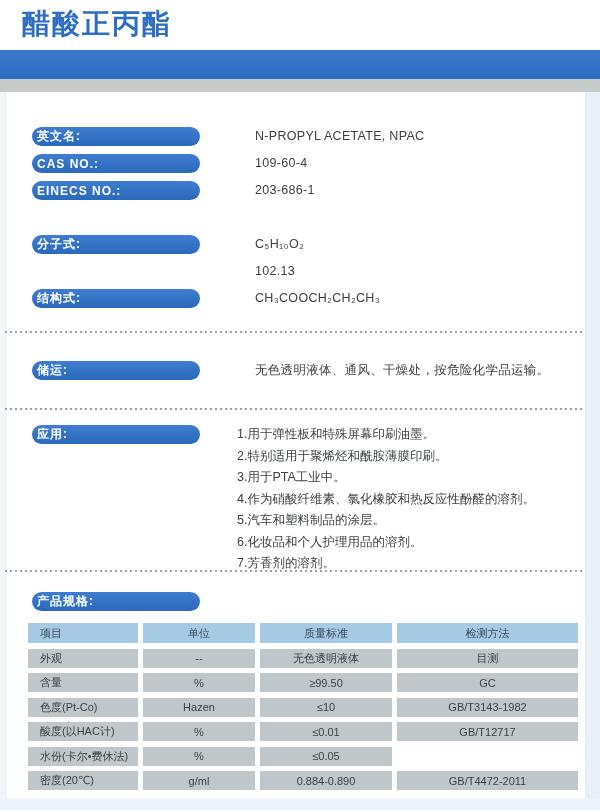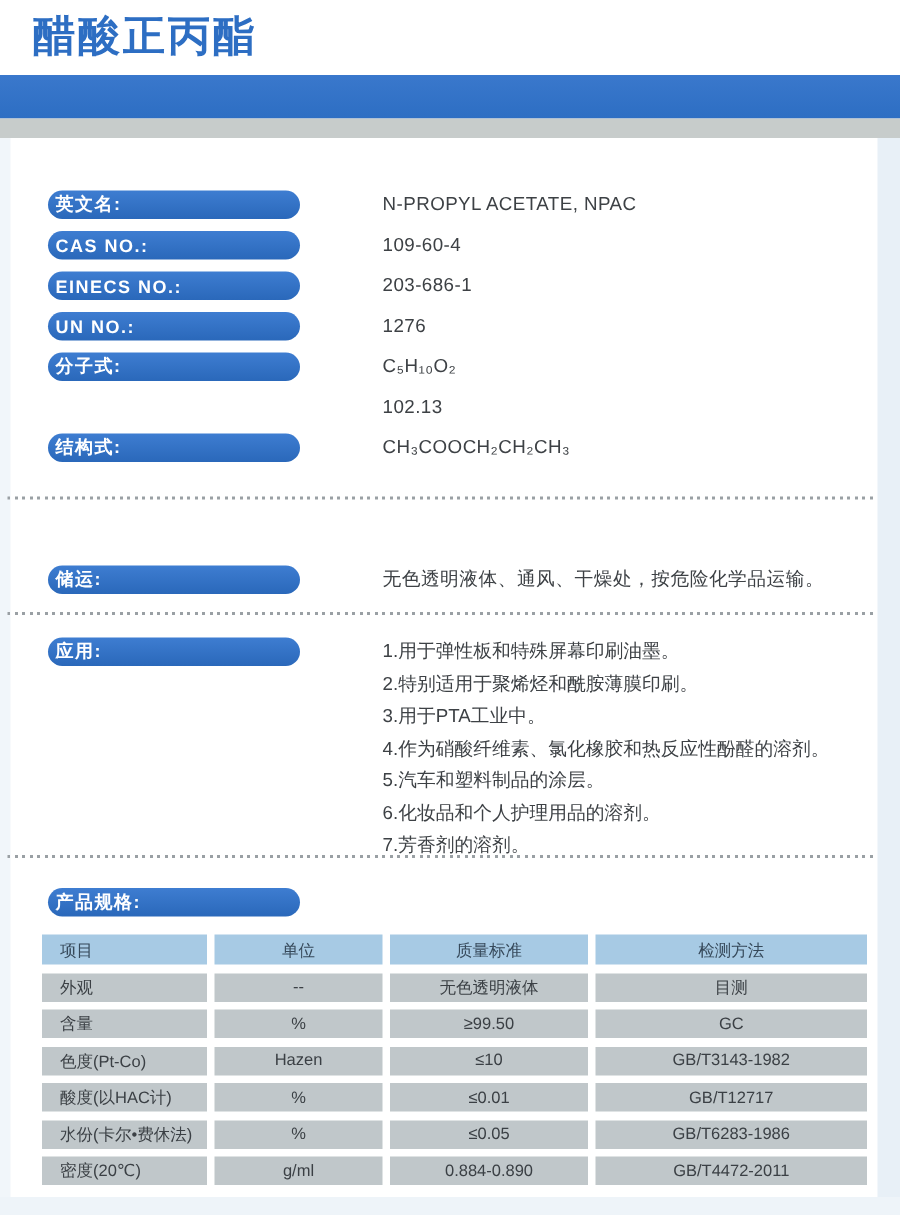--- a/index.html
+++ b/index.html
@@ -24,21 +24,21 @@
   .pill { position:absolute; left:32px; top:0; width:168px; height:19px; border-radius:10px;
     background:linear-gradient(180deg,#3e7dd1,#2a68ba);
     color:#fff; font-weight:bold; font-size:12px; letter-spacing:1px;
     display:flex; align-items:center; padding-left:5px; }
   .fval { position:absolute; left:255px; top:0; height:19px; line-height:19px;
     font-size:12.5px; color:#3d4145; letter-spacing:0.3px; white-space:nowrap; }
 
   .dotted { position:absolute; left:5px; width:578px; height:2px;
     background:repeating-linear-gradient(90deg,#9aa0a4 0 2px,transparent 2px 5px); }
 
-  .app-list { position:absolute; left:255px; top:424px; width:335px; }
+  .app-list { position:absolute; left:237px; top:424px; width:335px; }
   .app-item { font-size:12.5px; line-height:21.5px; color:#3d4145; white-space:nowrap; }
 
   .spec-table { position:absolute; left:28px; top:623px; width:550px;
     display:flex; flex-direction:column; row-gap:5.5px; }
   .trow { display:flex; column-gap:5px; height:19px; }
   .trow.thead { height:20px; }
   .cell { display:flex; align-items:center; justify-content:center;
     font-size:11px; color:#3b4045; background:var(--table-row-gray,#c0c7ca); }
   .trow.thead .cell { background:var(--table-header-blue,#a7cae4); color:#36495a; }
   .c1 { width:110px; justify-content:flex-start; padding-left:12px; }
@@ -64,39 +64,35 @@
     <span class="fval">N-PROPYL ACETATE, NPAC</span>
   </div>
   <div class="frow" style="top:154px">
     <span class="pill">CAS NO.:</span>
     <span class="fval">109-60-4</span>
   </div>
   <div class="frow" style="top:181px">
     <span class="pill">EINECS NO.:</span>
     <span class="fval">203-686-1</span>
   </div>
-  <div class="frow" style="top:208px">
-    <span class="pill">UN NO.:</span>
-    <span class="fval">1276</span>
-  </div>
   <div class="frow" style="top:235px">
     <span class="pill">分子式:</span>
     <span class="fval">C₅H₁₀O₂</span>
   </div>
   <div class="frow" style="top:262px">
     <span class="fval">102.13</span>
   </div>
   <div class="frow" style="top:289px">
     <span class="pill">结构式:</span>
     <span class="fval">CH₃COOCH₂CH₂CH₃</span>
   </div>
 
   <div class="dotted" style="top:331px"></div>
 
-  <div class="frow" style="top:377px">
+  <div class="frow" style="top:361px">
     <span class="pill">储运:</span>
     <span class="fval">无色透明液体、通风、干燥处，按危险化学品运输。</span>
   </div>
 
   <div class="dotted" style="top:408px"></div>
 
   <div class="frow" style="top:425px">
     <span class="pill">应用:</span>
   </div>
   <div class="app-list">
@@ -143,21 +139,20 @@
     <div class="trow">
       <div class="cell c1">酸度(以HAC计)</div>
       <div class="cell c2">%</div>
       <div class="cell c3">≤0.01</div>
       <div class="cell c4">GB/T12717</div>
     </div>
     <div class="trow">
       <div class="cell c1">水份(卡尔•费休法)</div>
       <div class="cell c2">%</div>
       <div class="cell c3">≤0.05</div>
-      <div class="cell c4">GB/T6283-1986</div>
     </div>
     <div class="trow">
       <div class="cell c1">密度(20℃)</div>
       <div class="cell c2">g/ml</div>
       <div class="cell c3">0.884-0.890</div>
       <div class="cell c4">GB/T4472-2011</div>
     </div>
   </div>
 
 </div>

